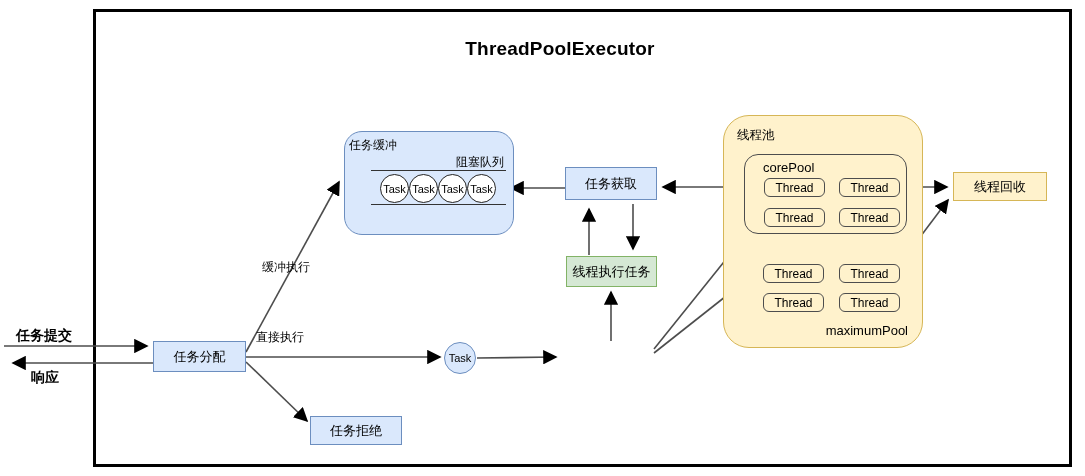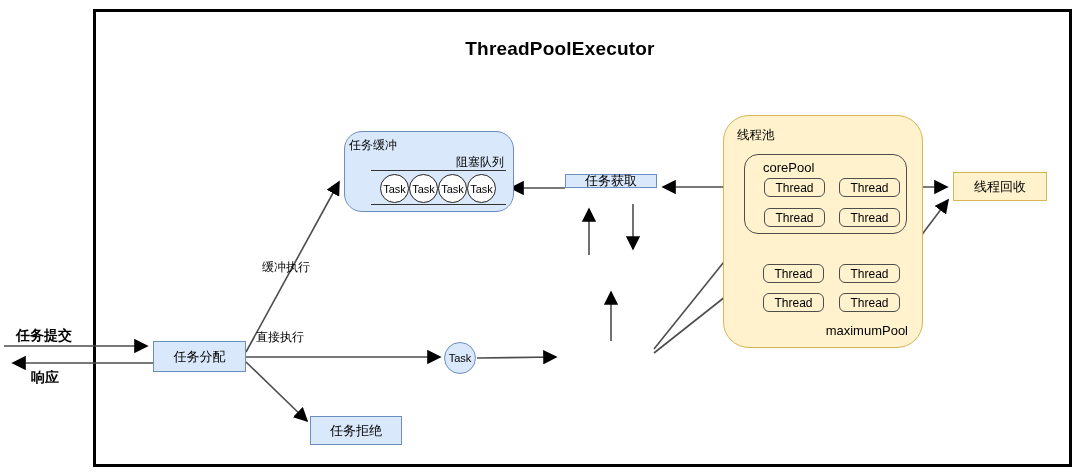--- a/index.html
+++ b/index.html
@@ -17,21 +17,21 @@
   }
   svg.edges{position:absolute;left:0;top:0;width:1085px;height:476px;pointer-events:none;}
   .node{
     position:absolute;display:flex;align-items:center;justify-content:center;
     font-size:13px;box-sizing:border-box;text-align:center;
   }
   .box-blue{background:#dae8fc;border:1px solid #6c8ebf;}
   .box-green{background:#d5e8d4;border:1px solid #82b366;}
   .box-yellow{background:#fff2cc;border:1px solid #d6b656;}
   .task-buffer{
-    position:absolute;left:344px;top:131px;width:170px;height:81px;
+    position:absolute;left:344px;top:131px;width:170px;height:104px;
     background:#dae8fc;border:1px solid #6c8ebf;border-radius:18px;box-sizing:border-box;
   }
   .task-buffer .tb-title{position:absolute;left:4px;top:5px;font-size:12px;}
   .task-buffer .queue-label{position:absolute;right:9px;top:22px;font-size:12px;}
   .qline{position:absolute;left:26px;width:135px;height:0;border-top:1.5px solid #333;}
   .task-chip{
     position:absolute;width:29px;height:29px;border-radius:50%;background:#fff;
     border:1.5px solid #222;display:flex;align-items:center;justify-content:center;
     font-size:11px;box-sizing:border-box;top:42px;
   }
@@ -105,21 +105,22 @@
     <div class="qline" style="top:38px;"></div>
     <div class="qline" style="top:72px;"></div>
     <div class="task-chip" style="left:35px;">Task</div>
     <div class="task-chip" style="left:64px;">Task</div>
     <div class="task-chip" style="left:93px;">Task</div>
     <div class="task-chip" style="left:122px;">Task</div>
   </div>
 
   <div class="node box-blue" style="left:153px;top:341px;width:93px;height:31px;">任务分配</div>
   <div class="node box-blue" style="left:310px;top:416px;width:92px;height:29px;">任务拒绝</div>
-  <div class="node box-blue" style="left:565px;top:174px;width:92px;height:14px;text-align:center;">任务获取</div>
+  <div class="node box-blue" style="left:565px;top:167px;width:92px;height:33px;text-align:center;">任务获取</div>
+  <div class="node box-green" style="left:566px;top:256px;width:91px;height:31px;">线程执行任务</div>
   <div class="node box-yellow" style="left:953px;top:172px;width:94px;height:29px;">线程回收</div>
 
   <div class="task-circle">Task</div>
 
   <div class="thread-pool">
     <div class="tp-title">线程池</div>
     <div class="core-pool">
       <div class="cp-title">corePool</div>
       <div class="thread-box" style="left:19px;top:23px;">Thread</div>
       <div class="thread-box" style="left:94px;top:23px;">Thread</div>

